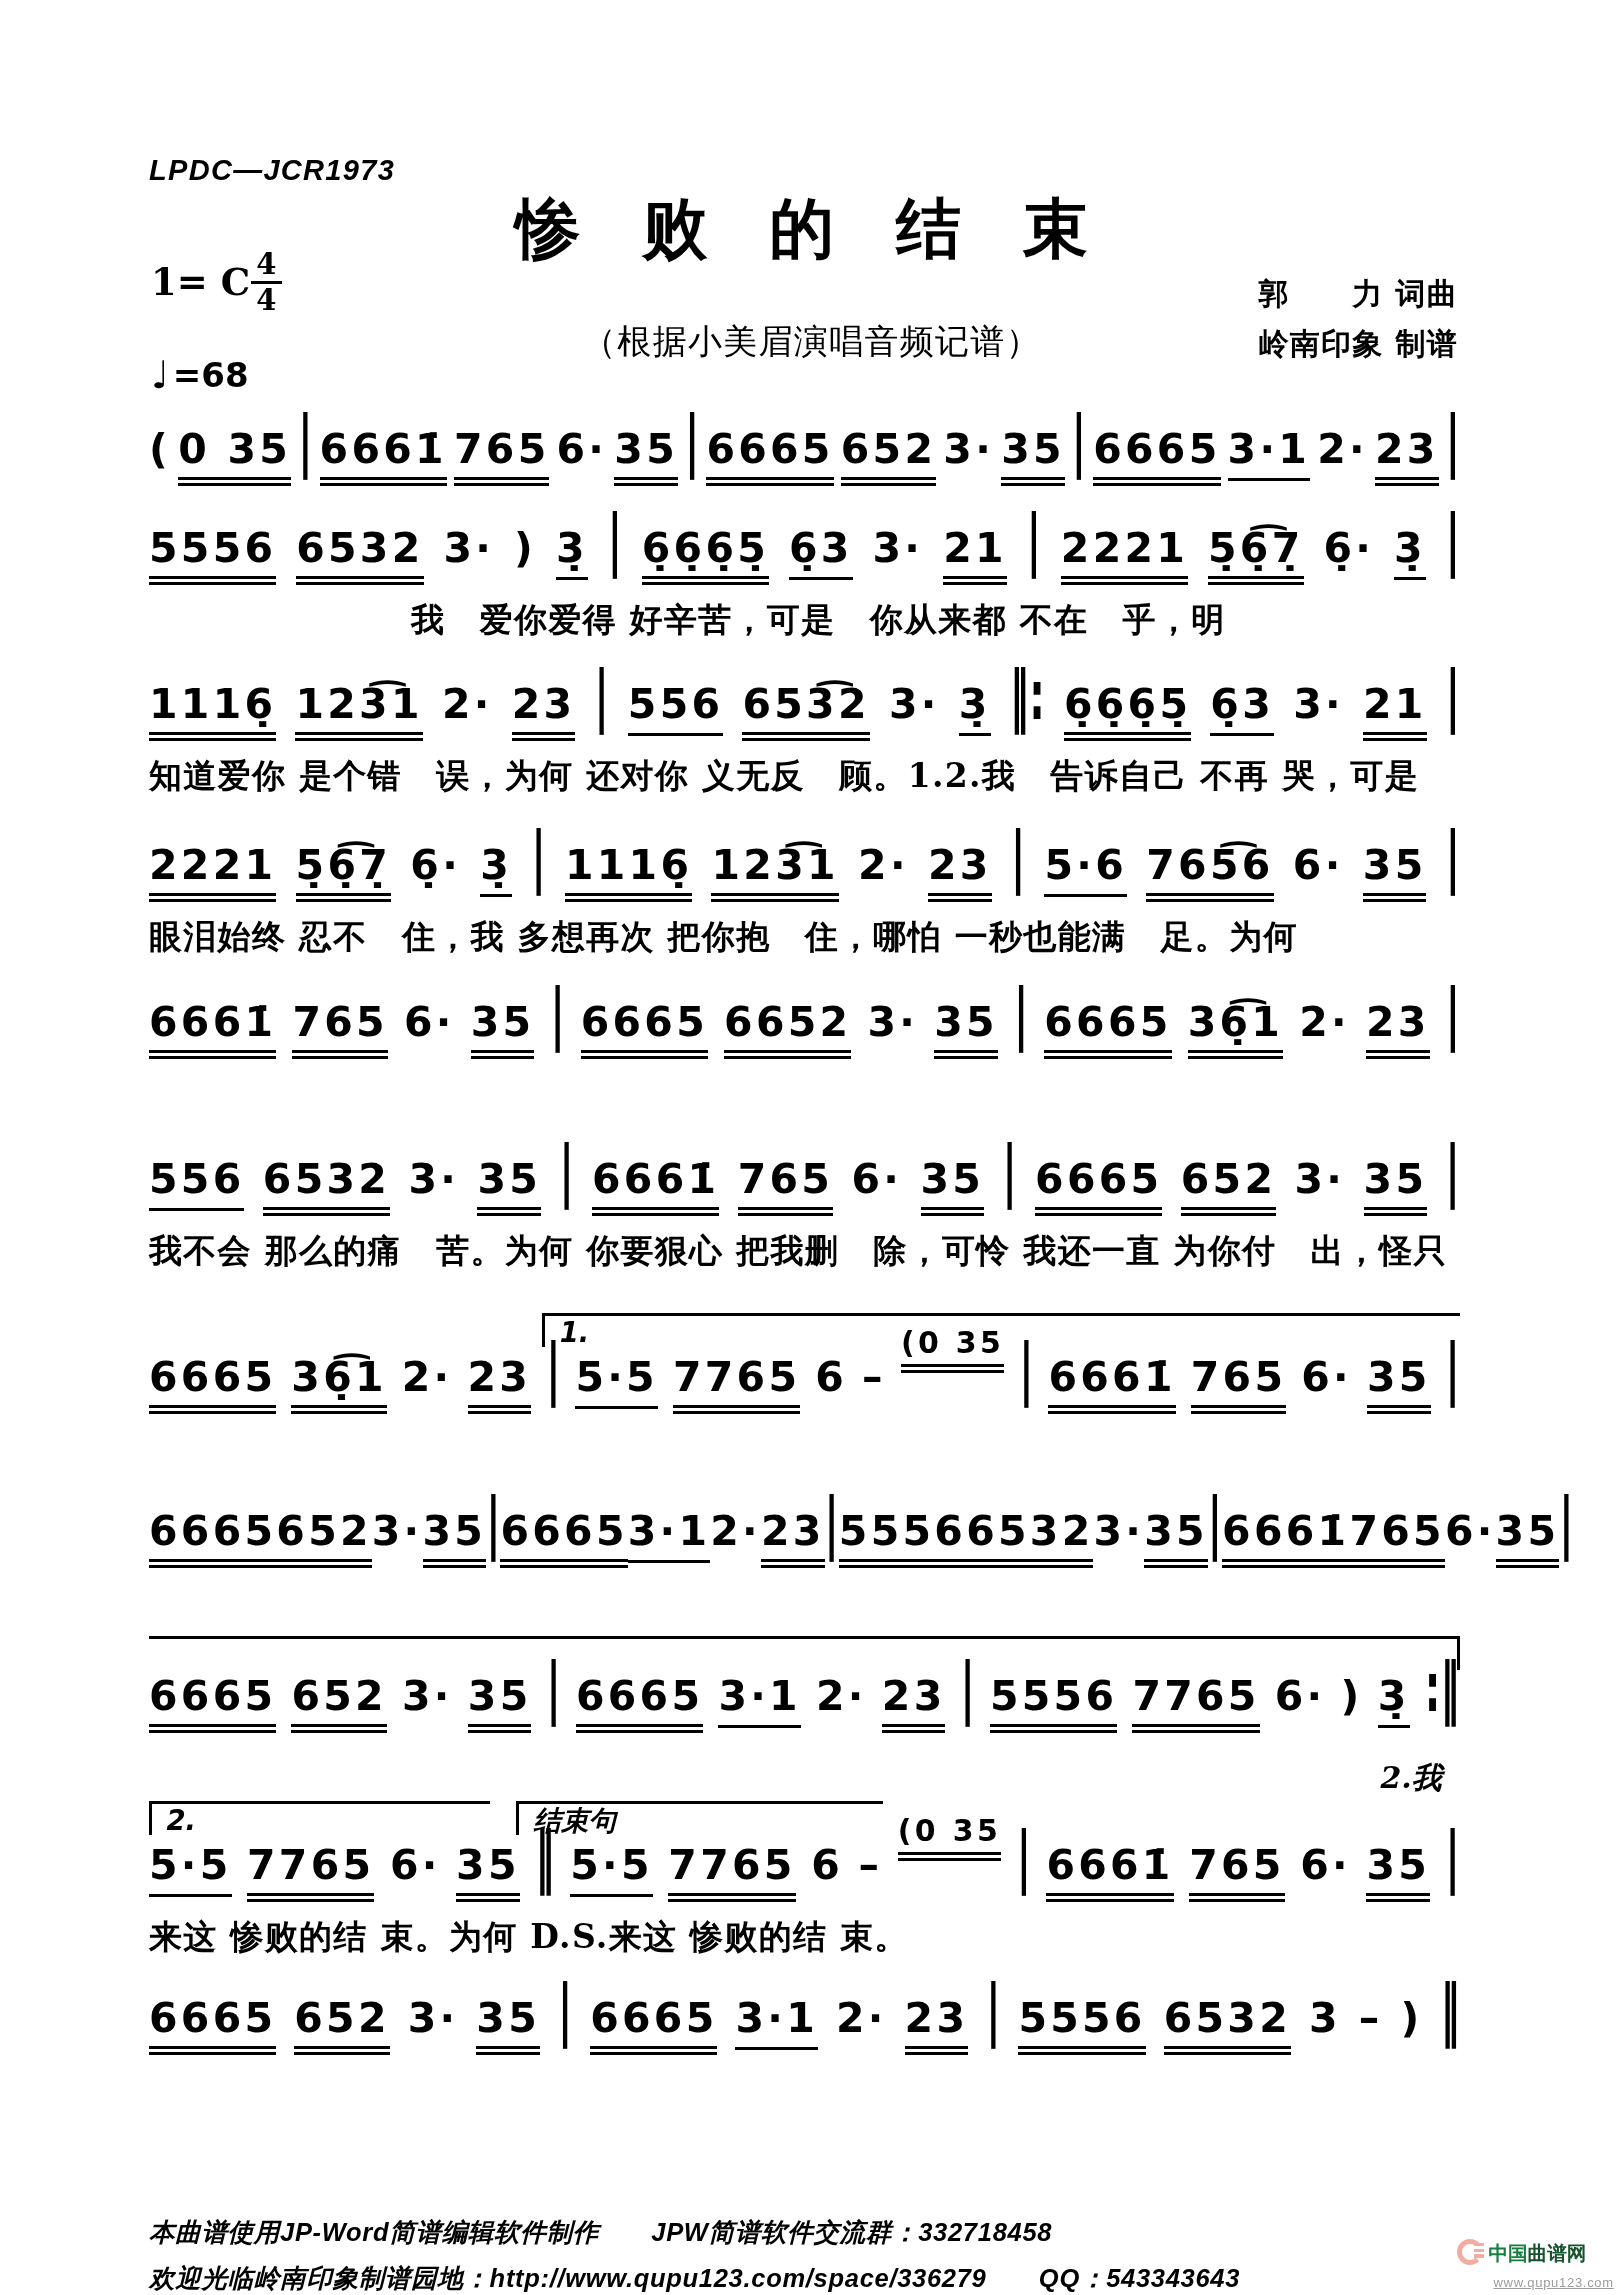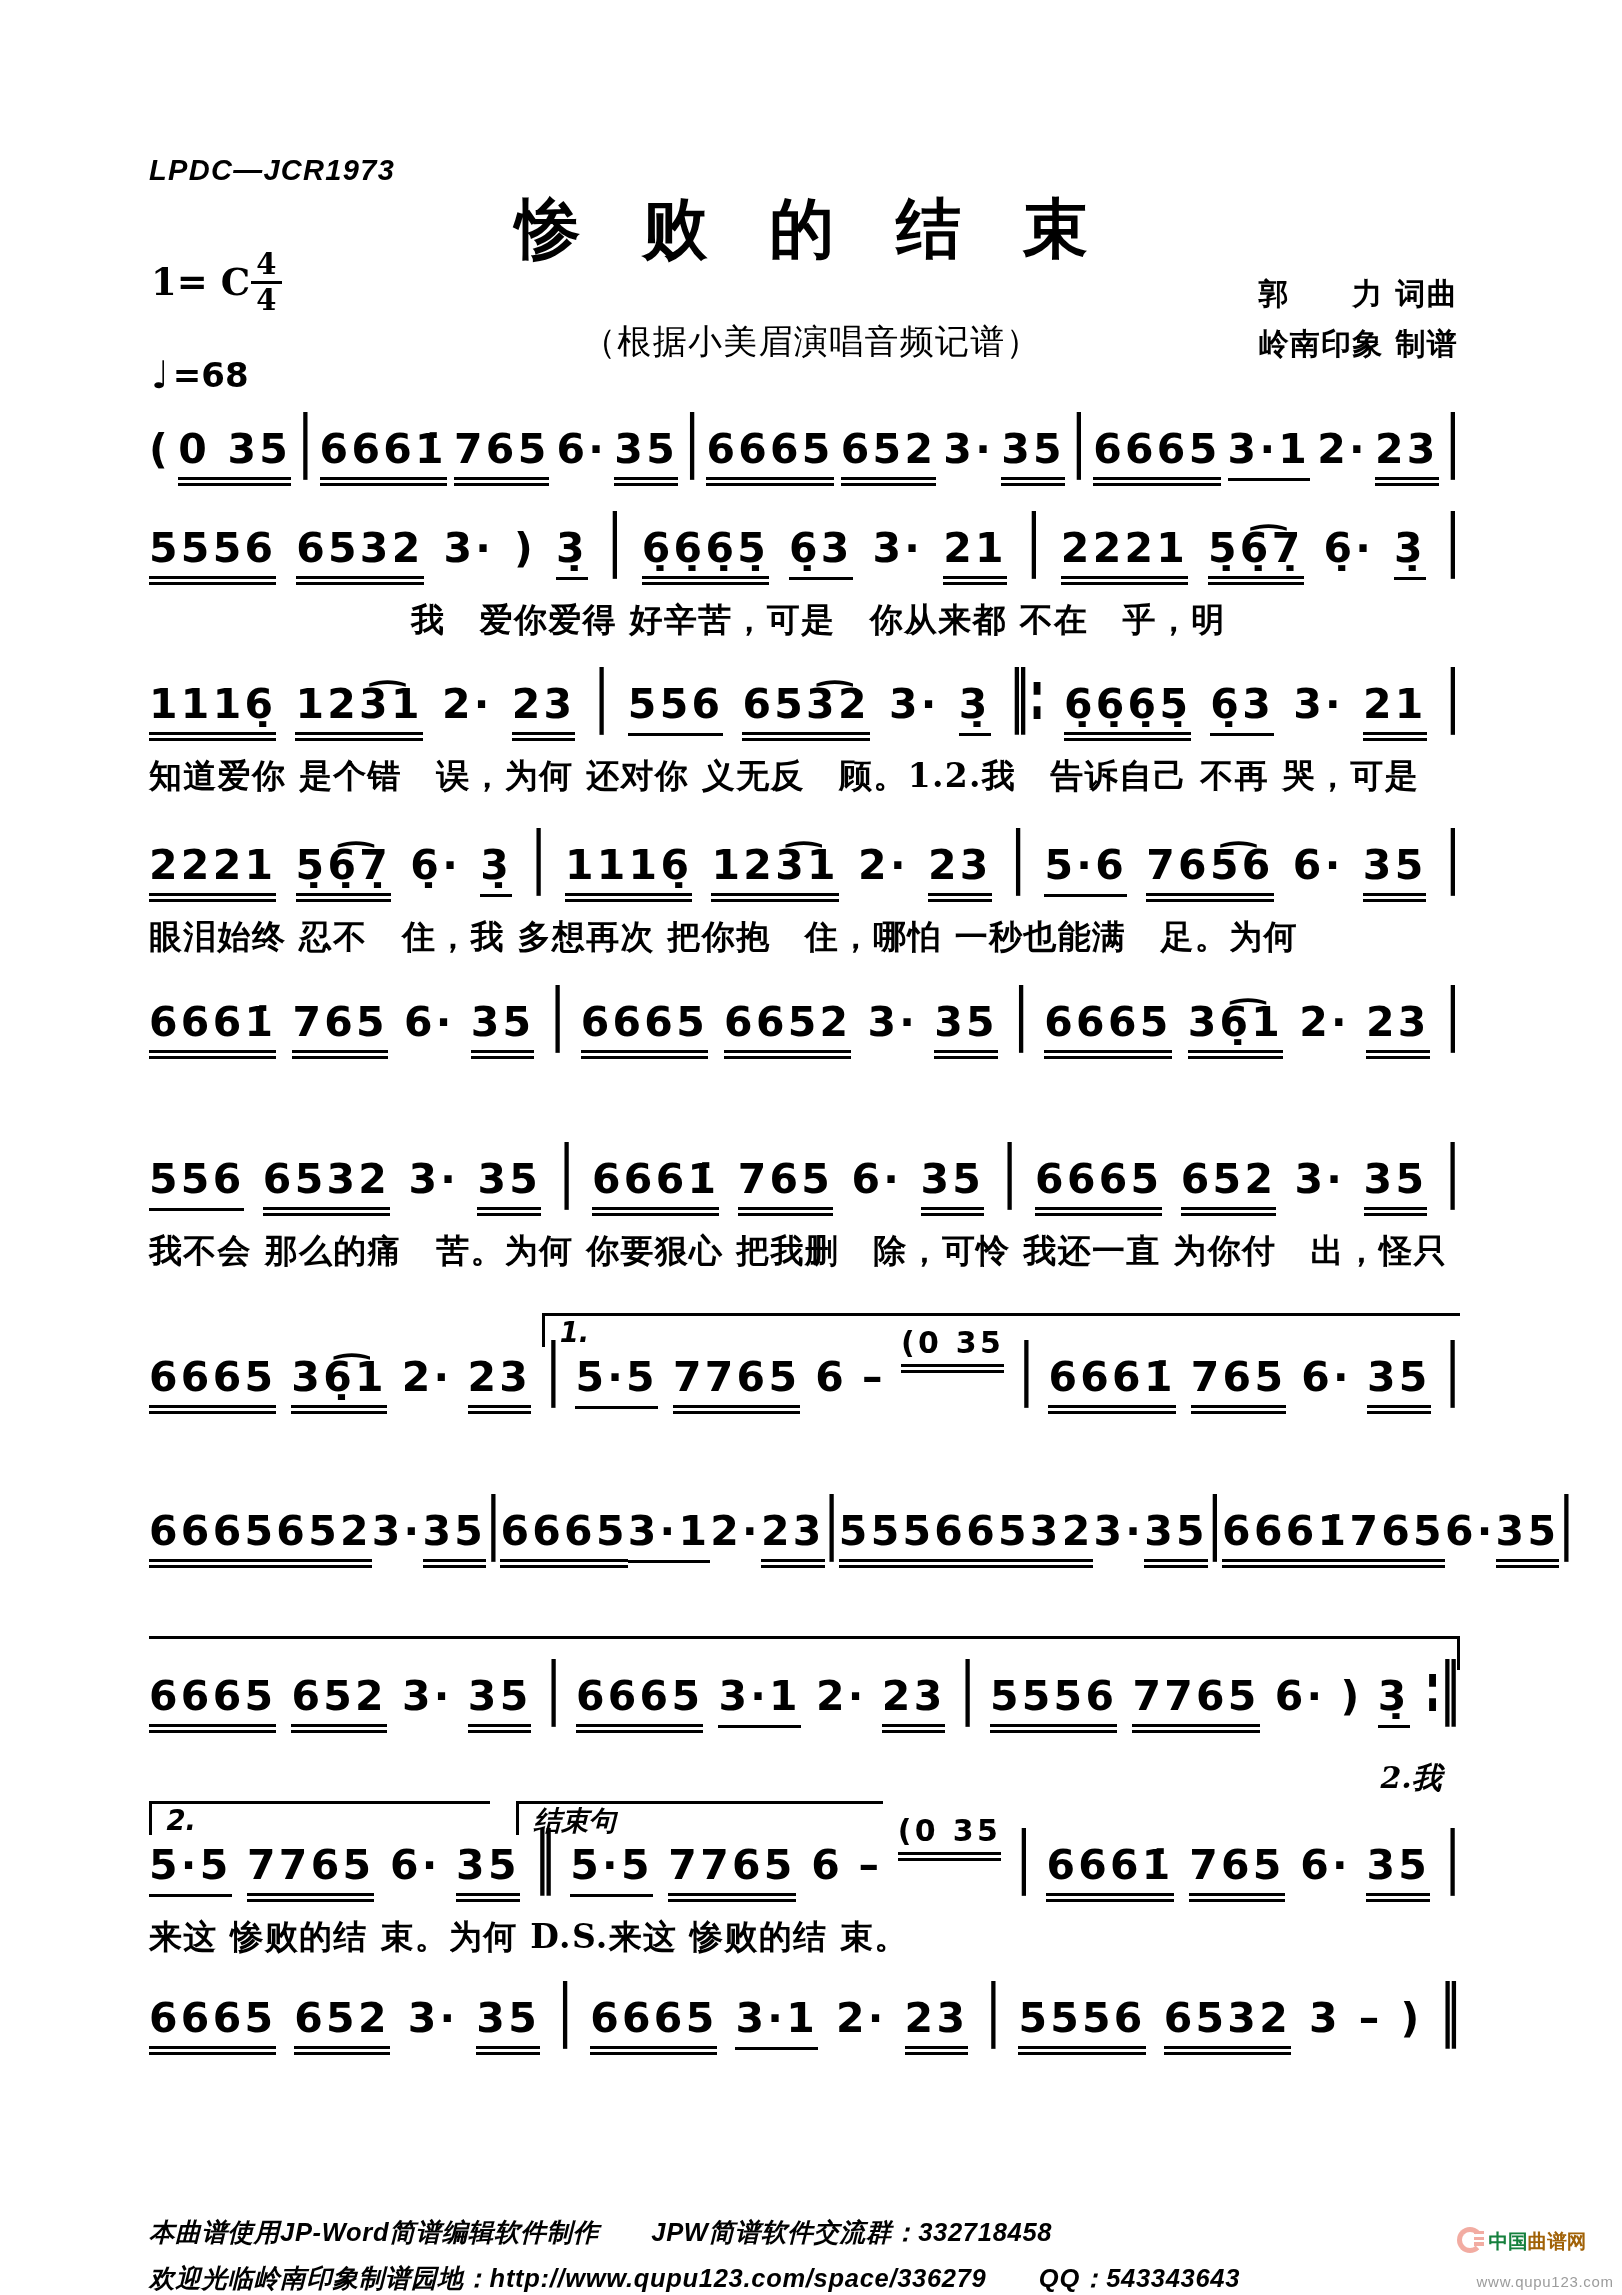--- a/index.html
+++ b/index.html
@@ -122,22 +122,22 @@
   .wm-row{ display:flex; align-items:center; gap:2.6px; }
   .wm-logo{ position:relative; width:29px; height:29px; flex:0 0 auto; }
   .wm-c{
     position:absolute; left:0; top:0; width:26px; height:26px;
     border:5.9px solid #f2aca2; border-right-color:transparent; border-radius:50%;
   }
   .wm-bars{ position:absolute; left:17px; top:3.9px; display:flex; flex-direction:column; gap:2.6px; }
   .wm-bars i{ display:block; width:10.5px; height:3.3px; background:#f2aca2; }
   .wm-cn{ font-weight:bold; font-size:19.6px; white-space:nowrap; }
   .wm-cn .g{ color:#15803d; }
-  .wm-cn .p{ color:#a16207; }
-  .wm-url{ color:#9c9c9c; font-size:15px; letter-spacing:0.7px; margin-top:17px; text-align:right; }
+  .wm-cn .p{ color:#14532d; }
+  .wm-url{ color:#9c9c9c; font-size:13px; letter-spacing:0.7px; margin-top:7px; text-align:right;text-decoration:underline; }
 </style>
 </head>
 <body>
 
 <div class="page">
 
   <div class="code">LPDC—JCR1973</div>
 
   <div class="title">惨 败 的 结 束</div>
 

